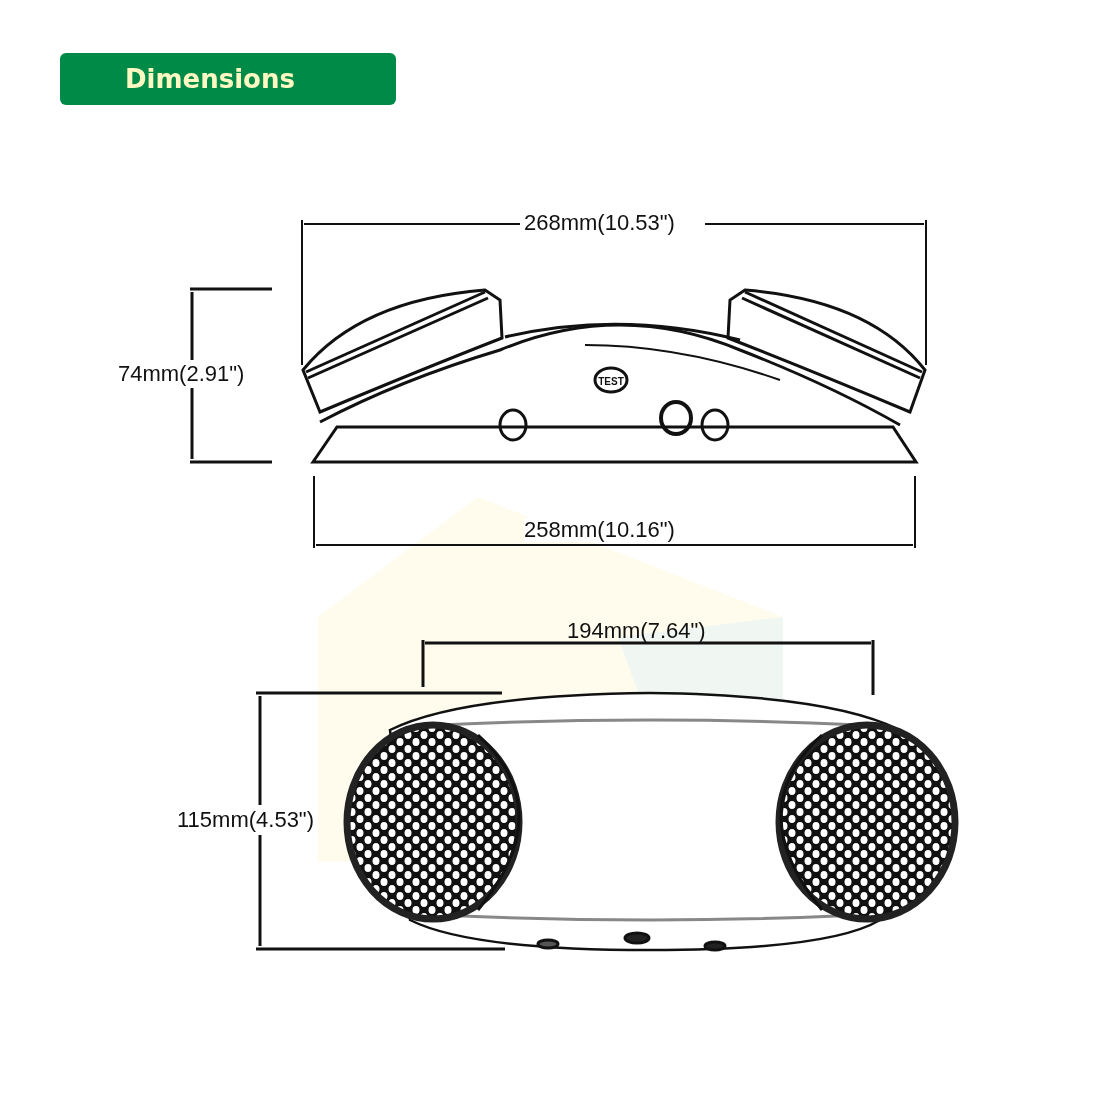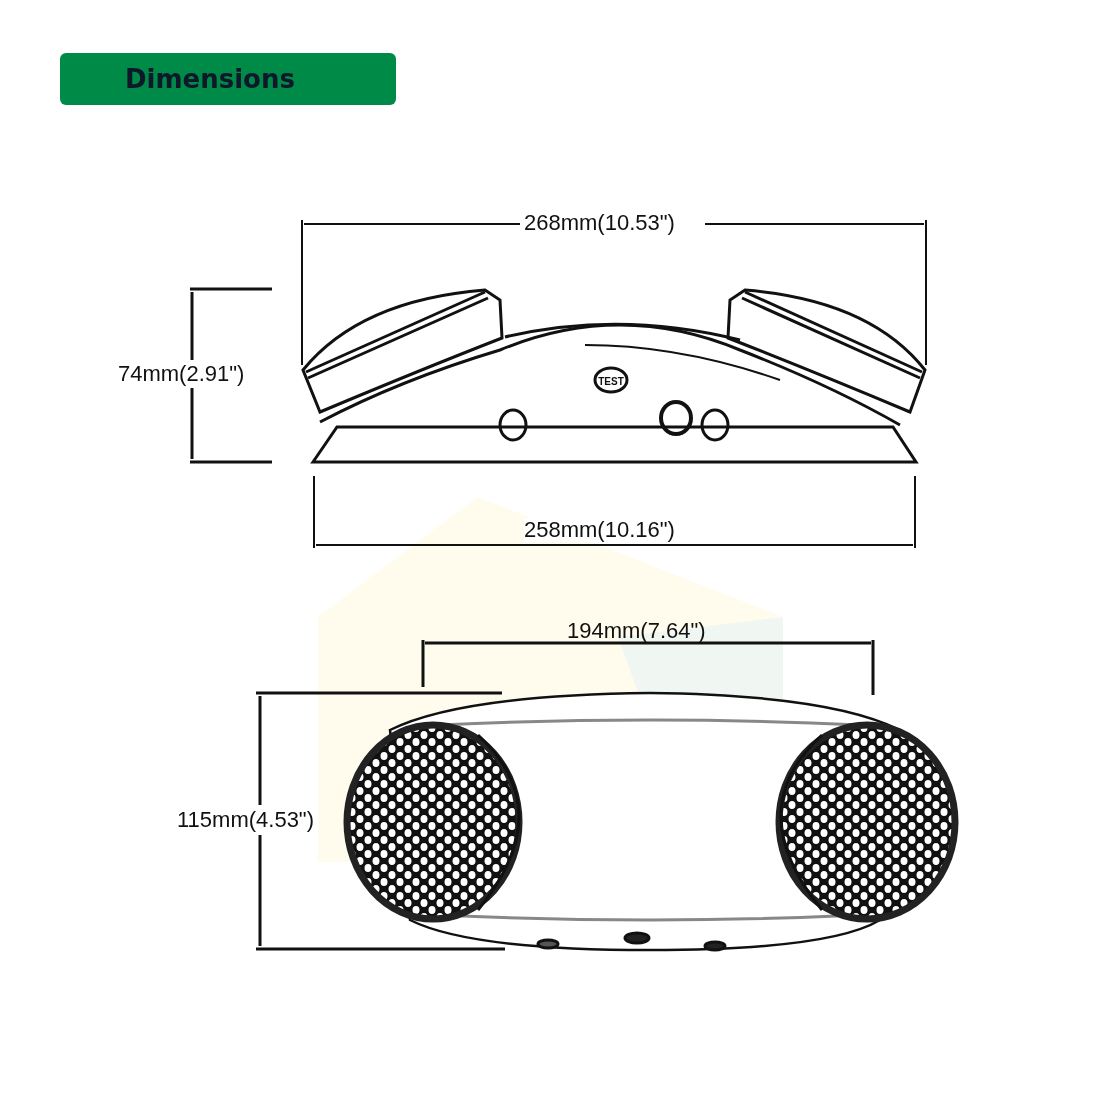--- a/index.html
+++ b/index.html
@@ -1,17 +1,17 @@
 <!DOCTYPE html>
 <html><head>
 <meta charset="utf-8">
 <style>
   html, body { margin:0; padding:0; background:#ffffff; }
   body { width:1100px; height:1100px; position:relative; overflow:hidden; font-family:"Liberation Sans", sans-serif; }
-  .badge { position:absolute; left:60px; top:53px; width:336px; height:52px; background:#008a47; border-radius:6px; color:#0f172a; font-family:"DejaVu Sans", sans-serif; font-weight:bold; font-size:26px; box-sizing:border-box; padding-left:65px; line-height:52px; }
+  .badge { position:absolute; left:60px; top:53px; width:336px; height:52px; background:#008a47; border-radius:6px; color:#fef9c3; font-family:"DejaVu Sans", sans-serif; font-weight:bold; font-size:26px; box-sizing:border-box; padding-left:65px; line-height:52px; }
   .watermark { position:absolute; left:318px; top:497px; width:465px; height:365px; }
   svg.draw { position:absolute; left:0; top:0; }
   .lbl { position:absolute; font-family:"Liberation Sans", sans-serif; font-size:22px; color:#111; background:#fff; line-height:24px; white-space:nowrap; }
 </style>
 </head>
 <body>
 
 <div class="badge">
   <span>Dimensions</span>
 </div>

